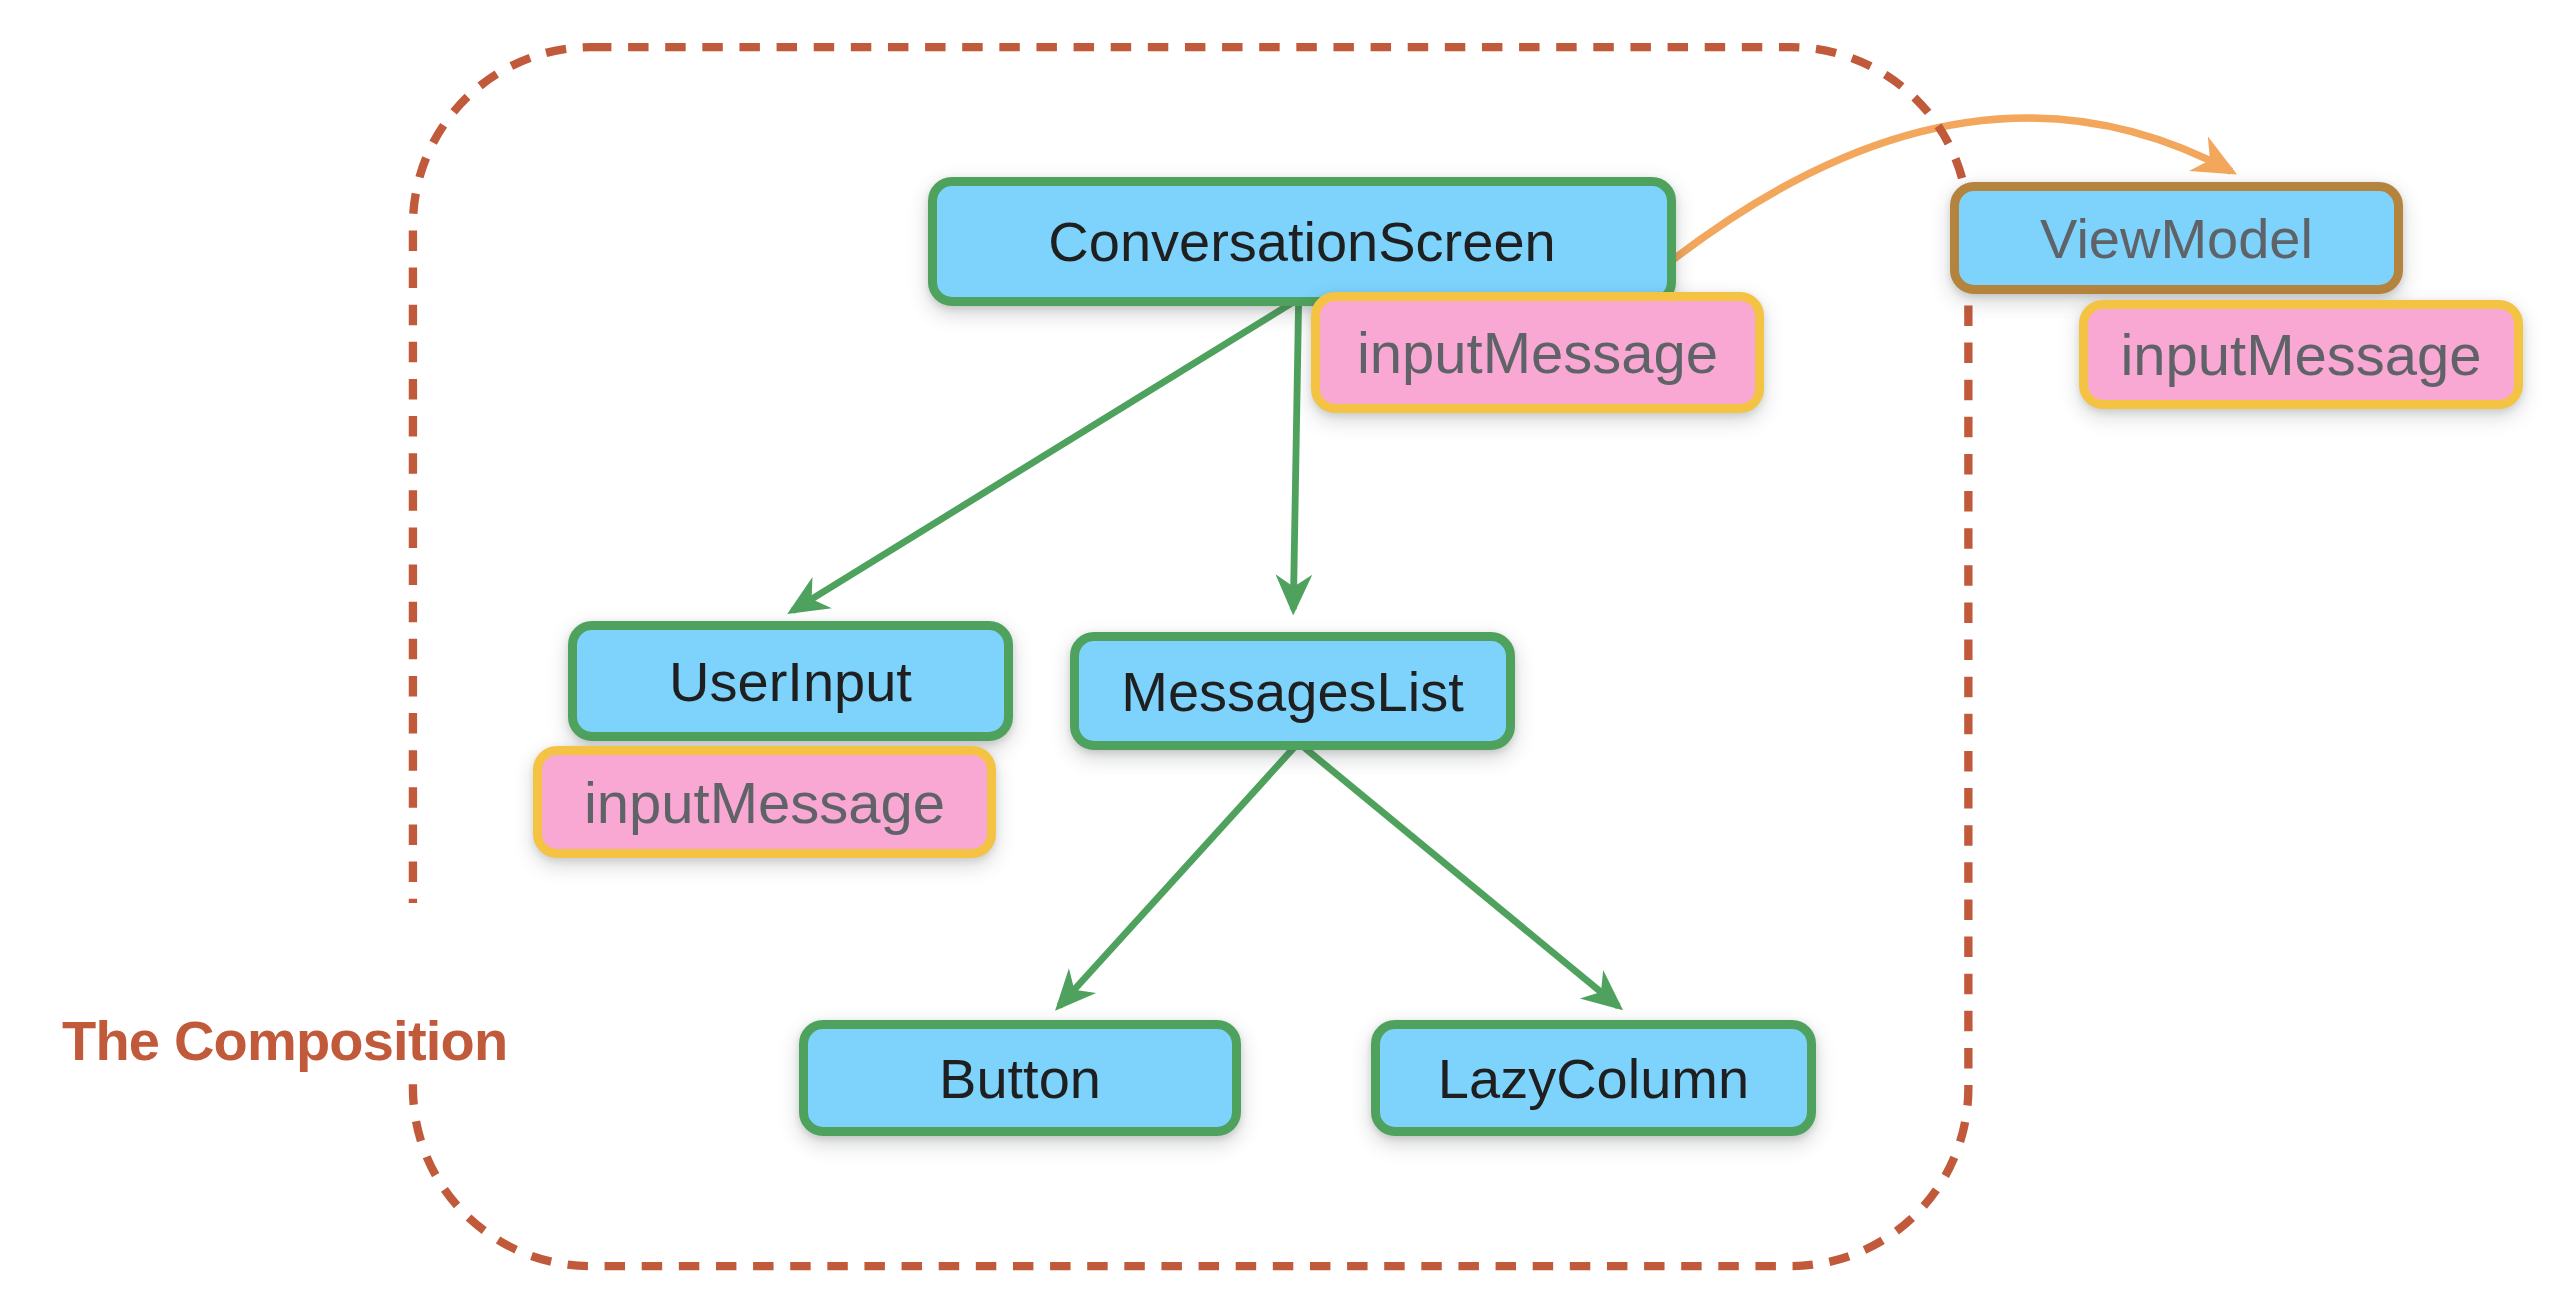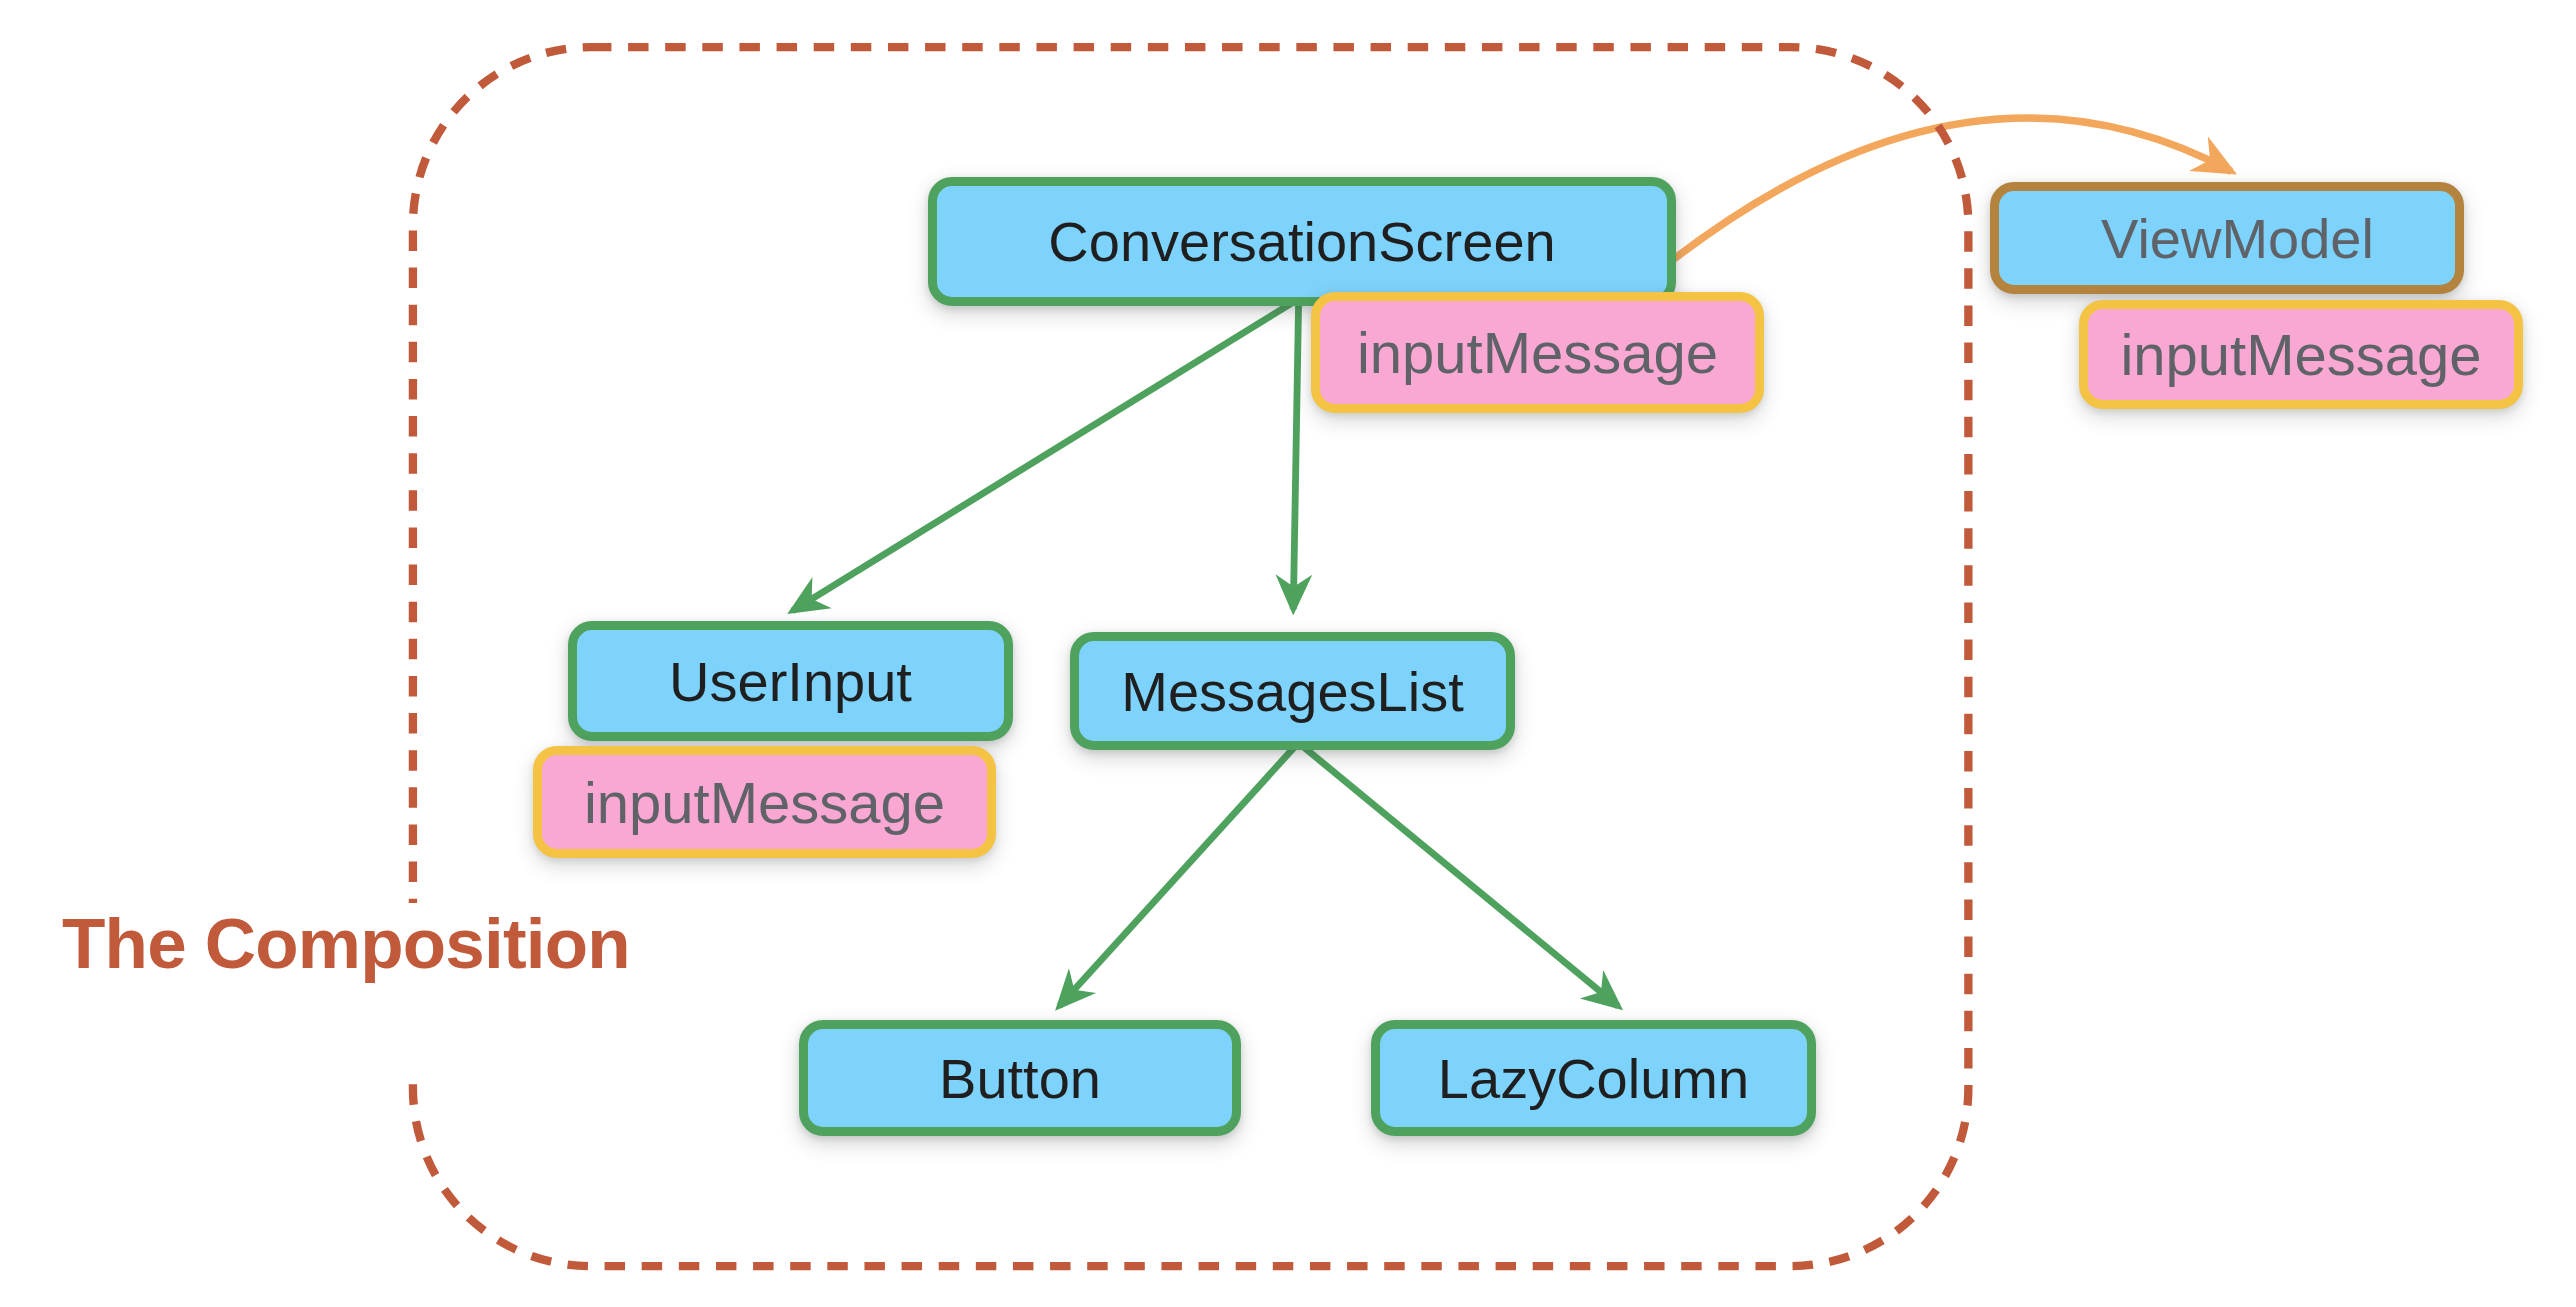--- a/index.html
+++ b/index.html
@@ -35,28 +35,28 @@
     white-space:nowrap;
   }
   
   #node-conversation-screen{left:928px;top:177px;width:730px;height:111px;}
   #badge-conversation-state{left:1311px;top:292px;width:435px;height:103px;}
   #node-user-input{left:542px;top:621px;width:427px;height:102px;margin-left:26px;}
   #badge-user-input-state{left:533px;top:746px;width:445px;height:94px;}
   #node-messages-list{left:1070px;top:612px;width:427px;height:100px;margin-top:20px;}
   #node-button{left:799px;top:1020px;width:424px;height:98px;}
   #node-lazy-column{left:1371px;top:1020px;width:427px;height:98px;}
-  #node-view-model{left:1990px;top:182px;width:435px;height:94px;padding-left:21px;}
+  #node-view-model{left:1950px;top:182px;width:435px;height:94px;}
   #badge-view-model-state{left:2079px;top:300px;width:426px;height:91px;}
   #diagram-title{
     position:absolute;left:44px;top:903px;width:629px;height:170px;
     background:#ffffff;
-    display:flex;align-items:flex-start;
+    display:flex;align-items:flex-end;
     padding-left:18px;box-sizing:border-box;
-    font-size:71px;font-weight:bold;color:#C05A3B;
+    font-size:56px;font-weight:bold;color:#C05A3B;
     letter-spacing:-0.8px;
     white-space:nowrap;
   }
 </style>
 </head>
 <body>
 
 <div id="canvas">
 
   <svg id="connector-layer" viewBox="0 0 3400 1726" xmlns="http://www.w3.org/2000/svg">

